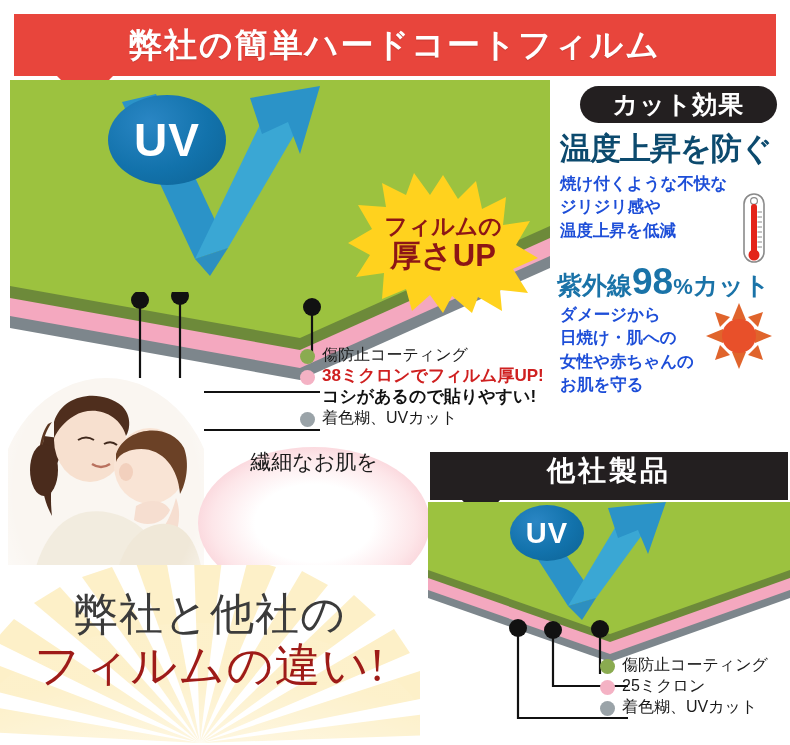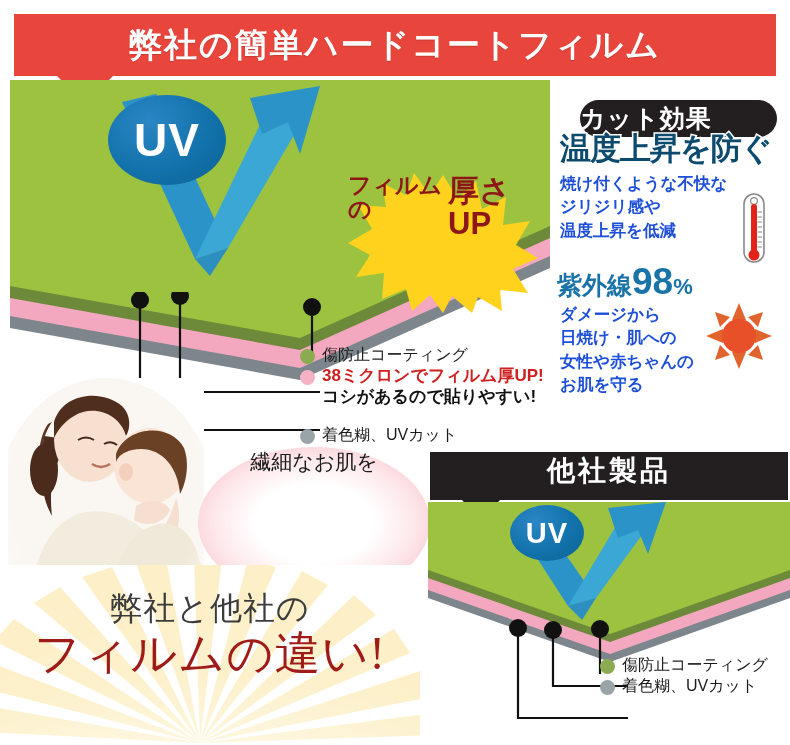--- a/index.html
+++ b/index.html
@@ -39,45 +39,45 @@
     color:#fff; font-weight:bold; letter-spacing:1px;
   }
   .uv-main { left:108px; top:95px; width:118px; height:90px; font-size:46px; }
   .uv-sub  { left:510px; top:505px; width:74px; height:56px; font-size:29px; }
 
   
   .burst {
     position:absolute; left:348px; top:173px; width:190px; height:140px;
   }
   .burst-txt {
-    position:absolute; inset:0; display:flex; flex-direction:row;
-    justify-content:center; color:#8d1616;
+    position:absolute; inset:0; display:flex; flex-direction:column;
+    align-items:center; justify-content:center; color:#8d1616;
     font-weight:bold; line-height:1.05; pointer-events:none;
   }
   .burst-t1 { font-size:23px; }
   .burst-t2 { font-size:31px; margin-top:2px; }
 
   
   .legend { position:absolute; }
   .legend-row { display:flex; align-items:flex-start; margin-bottom:2px; }
   .dot {
     width:15px; height:15px; border-radius:50%; flex:0 0 15px; margin-top:4px; margin-right:7px;
   }
   .dot-green { background:#8aab50; }
   .dot-pink  { background:#f4b2c4; }
   .dot-gray  { background:#9aa3a8; }
   .lg-text { font-size:16px; color:#1a1a1a; line-height:1.2; white-space:nowrap; }
   .lg-text.bold-red { color:#cf2020; font-weight:bold; font-size:17px; }
   .lg-text.bold-blk { color:#111; font-weight:bold; font-size:17px; }
 
   
   .pill-black {
-    position:absolute; left:580px; top:100px; width:197px; height:37px;
+    position:absolute; left:580px; top:86px; width:197px; height:37px;
     background:#231f20; border-radius:19px;
-    display:flex; align-items:center; justify-content:flex-start;
+    display:flex; align-items:center; justify-content:center;
   }
   .pill-black .txt { color:#fff; font-size:25px; font-weight:bold; letter-spacing:1px; }
 
   .head-red {
     position:absolute; left:560px; top:128px; width:228px;
     font-size:31px; font-weight:bold; color:#0c4a6e; letter-spacing:-1px;
     -webkit-text-stroke:3px #fff; paint-order:stroke fill;
     white-space:nowrap;
   }
   .head-red-inner { position:relative; }
@@ -132,21 +132,21 @@
   
   .sunburst-area {
     position:absolute; left:0px; top:565px; width:420px; height:180px;
     overflow:hidden;
   }
   .sun-head {
     position:absolute; left:0px; top:592px; width:420px;
     text-align:center; font-family:"Liberation Serif","DejaVu Serif",serif;
     line-height:1.05;
   }
-  .sh1 { font-size:32px; color:#3b3b3b; letter-spacing:1px; display:block; }
+  .sh1 { font-size:44px; color:#3b3b3b; letter-spacing:1px; display:block; }
   .sh2 { font-size:46px; color:#9e1b18; letter-spacing:1px; display:block; margin-top:4px; }
 </style>
 </head>
 <body>
 
 <div id="stage">
 
   <div class="banner-red">
     <span class="txt">弊社の簡単ハードコートフィルム</span>
   </div>
@@ -210,21 +210,21 @@
 
   <div class="legend" style="left:300px; top:345px;">
     <div class="legend-row">
       <span class="dot dot-green"></span>
       <span class="lg-text">傷防止コーティング</span>
     </div>
     <div class="legend-row" style="margin-bottom:0;">
       <span class="dot dot-pink"></span>
       <span class="lg-text bold-red">38ミクロンでフィルム厚UP!</span>
     </div>
-    <div class="legend-row" style="margin-left:22px; margin-bottom:18px;">
+    <div class="legend-row" style="margin-left:22px; margin-bottom:1px;">
       <span class="lg-text bold-blk">コシがあるので貼りやすい!</span>
     </div>
     <div class="legend-row">
       <span class="dot dot-gray"></span>
       <span class="lg-text">着色糊、UVカット</span>
     </div>
   </div>
 
   <div class="pill-black">
     <span class="txt">カット効果</span>
@@ -252,20 +252,21 @@
         <line x1="16.5" y1="45" x2="21" y2="45"></line>
       <line x1="16.5" y1="50" x2="21" y2="50"></line>
         <line x1="16.5" y1="55" x2="21" y2="55"></line>
     </g>
   </svg>
 
   <div class="head-blue">
     <span class="hb-k">紫外線</span>
       <span class="hb-num">98</span>
       <span class="hb-pct">%</span>
+      <span class="hb-k">カット</span>
   </div>
   <div class="body-txt txt-uv">
     <div>ダメージから</div>
     <div>日焼け・肌への</div>
     <div>女性や赤ちゃんの</div>
     <div>お肌を守る</div>
   </div>
 
   <svg class="sunicon" viewBox="0 0 66 66">
     <g fill="#e0642c">
@@ -360,20 +361,24 @@
   </svg>
   <svg style="position:absolute; left:588px; top:620px; width:30px; height:58px;" viewBox="0 0 30 58">
     <circle cx="12" cy="9" r="9" fill="#111"></circle>
     <line x1="12" y1="12" x2="12" y2="54" stroke="#111" stroke-width="2.2"></line>
   </svg>
 
   <div class="legend" style="left:600px; top:655px;">
     <div class="legend-row">
       <span class="dot dot-green"></span>
       <span class="lg-text">傷防止コーティング</span>
+    </div>
+    <div class="legend-row">
+      <span class="dot dot-pink"></span>
+      <span class="lg-text">25ミクロン</span>
     </div>
     <div class="legend-row">
       <span class="dot dot-gray"></span>
       <span class="lg-text">着色糊、UVカット</span>
     </div>
   </div>
 
   <div class="sunburst-area">
     <svg width="420" height="180" viewBox="0 0 420 180">
       <rect width="420" height="180" fill="#ffffff"></rect>

